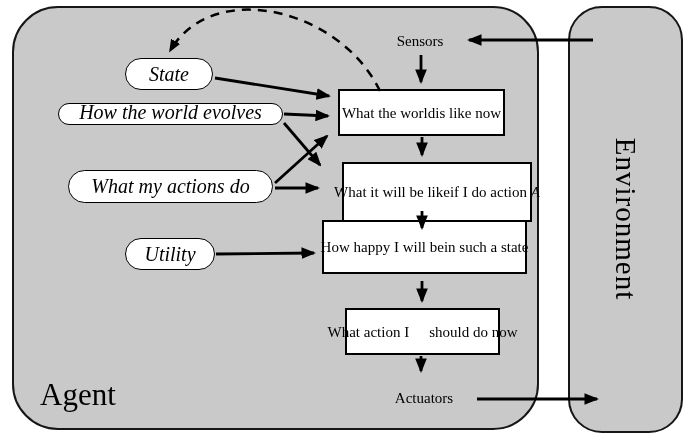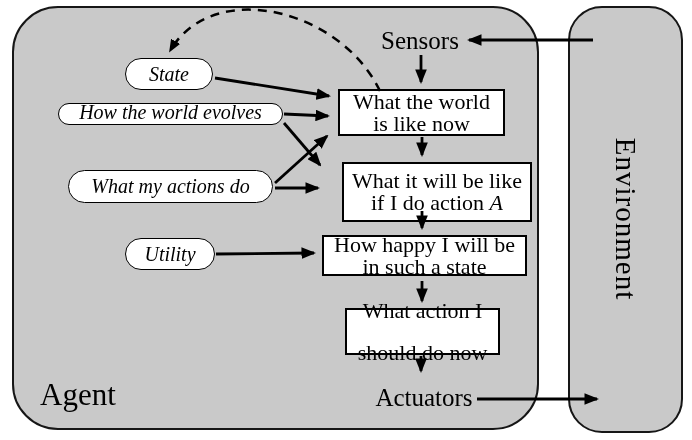--- a/index.html
+++ b/index.html
@@ -28,30 +28,30 @@
   }
   #node-state{left:125px;top:58px;width:88px;height:32px;border-radius:16px;}
   #node-htwe{left:58px;top:103px;width:225px;height:22px;border-radius:17px;align-items:flex-end;}
   #node-wmad{left:68px;top:170px;width:205px;height:33px;border-radius:17px;}
   #node-utility{left:125px;top:238px;width:90px;height:32px;border-radius:16px;}
 
   .pbox{
     position:absolute;z-index:3;box-sizing:border-box;
     background:var(--box-fill,#fff);
     border:2px solid #000;
-    display:flex;flex-direction:column;align-items:center;justify-content:center;
-    text-align:center;font-size:22px;line-height:22px;white-space:nowrap;font-family:Liberation Serif, serif;
+    display:flex;flex-direction:row;align-items:center;justify-content:center;
+    text-align:center;font-size:15px;line-height:22px;white-space:nowrap;font-family:Liberation Serif, serif;
   }
   #box-world-now{left:338px;top:89px;width:167px;height:47px;}
   #box-if-action{left:330px;top:162px;width:190px;height:60px;margin-left:12px;}
-  #box-happiness{left:322px;top:235px;width:205px;height:41px;}
+  #box-happiness{left:322px;top:220px;width:205px;height:54px;}
   #box-action{left:345px;top:308px;width:155px;height:47px;gap:20px;}
 
   .io-label{
-    position:absolute;z-index:2;font-size:25px;white-space:nowrap;
+    position:absolute;z-index:2;font-size:15px;white-space:nowrap;
     transform:translate(-50%,-50%);
   }
   #label-sensors{left:420px;top:41px;}
   #label-actuators{left:424px;top:398px;}
 
   #label-agent{
     position:absolute;z-index:2;left:40px;top:377px;
     font-size:31px;white-space:nowrap;
   }
   #label-environment{

